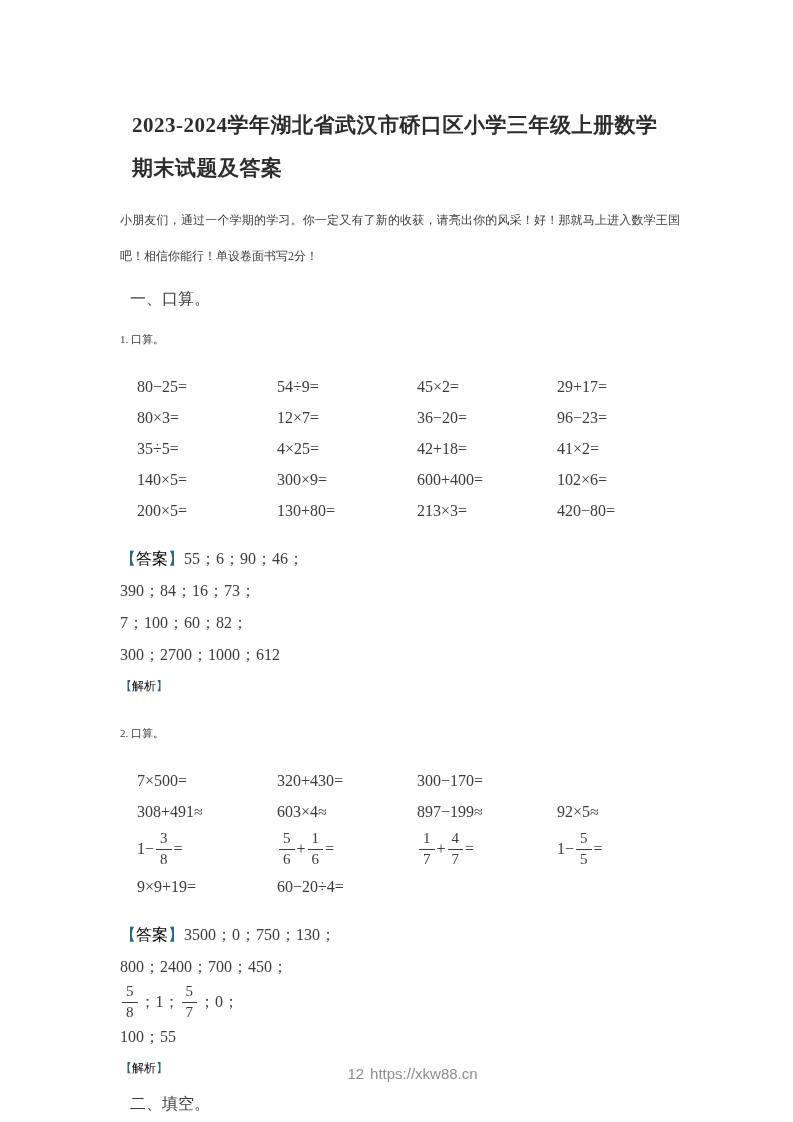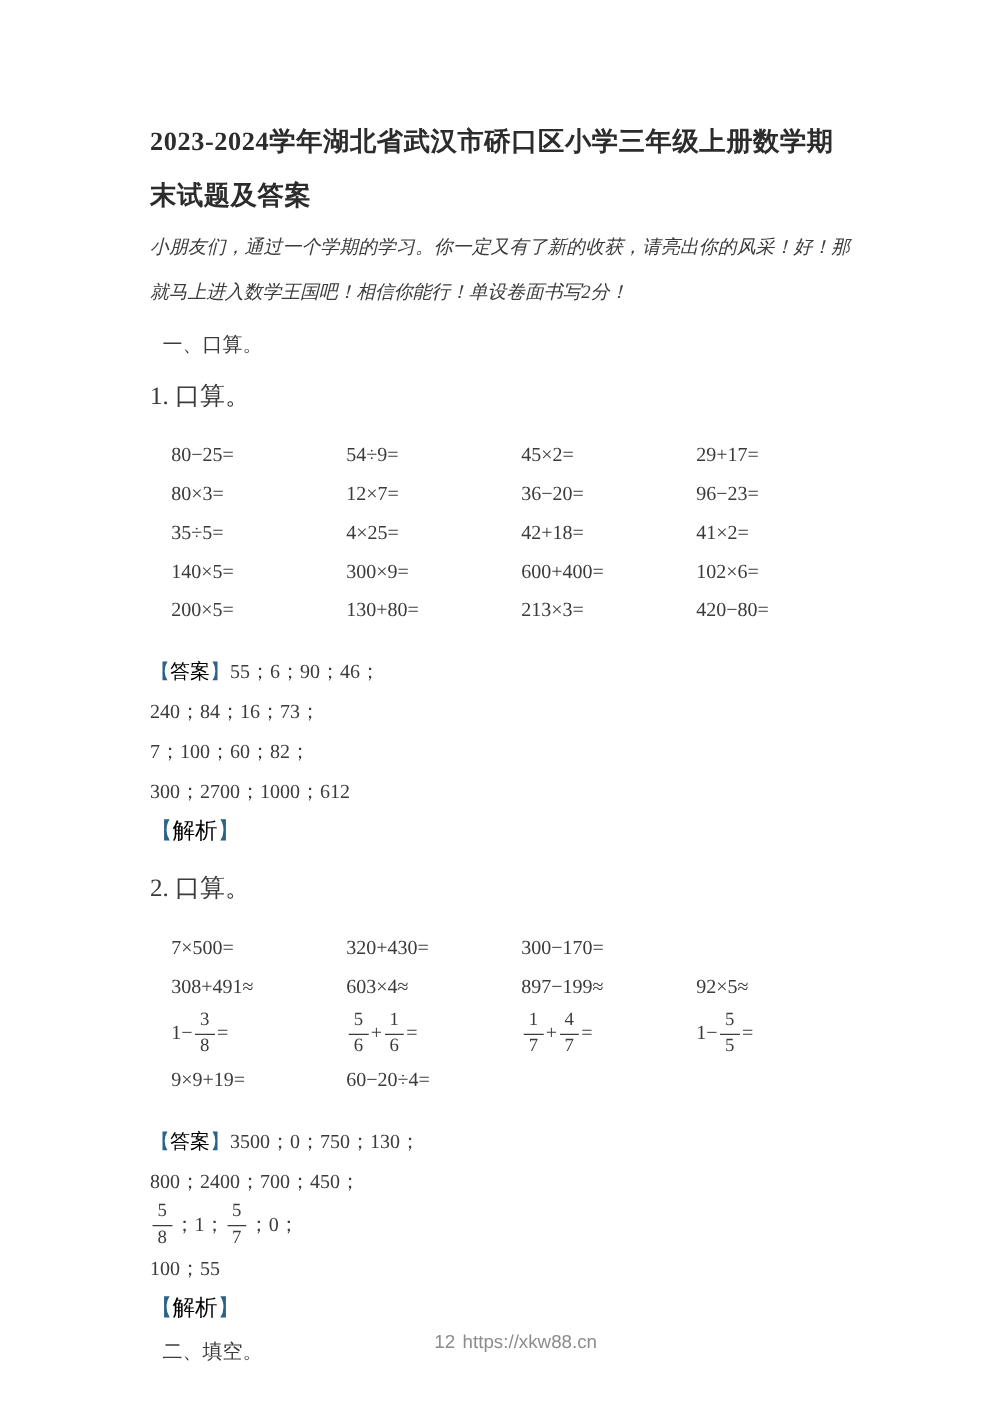--- a/index.html
+++ b/index.html
@@ -15,37 +15,36 @@
     position:absolute;
     left:120px;top:0;
     width:560px;
     padding-top:92px;
   }
   .doc-title{
     font-size:21px;
     font-weight:bold;
     color:#2c2c2c;
     line-height:43px;
-    margin:0;
+    margin:12px;
     letter-spacing:0.5px;
   }
   .intro{
-    font-size:15px;
+    font-size:12px;
     line-height:36px;
     margin:2px 0 0 0;
     text-align:justify;
-    font-style:italic;
   }
   .sec-heading{
     font-size:16px;
     line-height:30px;
     margin:10px;
   }
   .q-heading{
-    font-size:20px;
+    font-size:11px;
     line-height:30px;
     margin:2px 0 0 0;
   }
   .pgrid{margin:17px;}
   .prow{
     display:grid;
     grid-template-columns:repeat(4,140px);
   }
   .pcell{
     display:flex;
@@ -61,21 +60,21 @@
     align-items:center;
     height:32px;
     font-size:16px;
     margin:0;
     white-space:nowrap;
   }
   .ans-line.tall{height:38px;}
   .bkt{color:#2b6386;}
   .lbl{color:#000000;}
   .analysis-line{
-    font-size:18px;
+    font-size:12px;
     line-height:30px;
     margin:0;
   }
   .frac{
     display:inline-flex;
     flex-direction:column;
     align-items:center;
     line-height:1.15;
     font-size:15px;
     margin:0 2px;
@@ -135,21 +134,21 @@
       <div class="prow">
         <div class="pcell">200×5=</div>
         <div class="pcell">130+80=</div>
         <div class="pcell">213×3=</div>
         <div class="pcell">420−80=</div>
       </div>
     </div>
 
   <div class="answers" id="q1-answers">
       <p class="ans-line"><span class="bkt">【</span><span class="lbl">答案</span><span class="bkt">】</span>55；6；90；46；</p>
-      <p class="ans-line">240；84；16；73；</p>
+      <p class="ans-line">390；84；16；73；</p>
       <p class="ans-line">7；100；60；82；</p>
       <p class="ans-line">300；2700；1000；612</p>
     </div>
 
   <p class="analysis-line"><span class="bkt">【</span><span class="lbl">解析</span><span class="bkt">】</span></p>
 
   <p class="q-heading" style="margin-top:17px;">2. 口算。</p>
 
   <div class="pgrid" id="q2-grid">
       <div class="prow">

